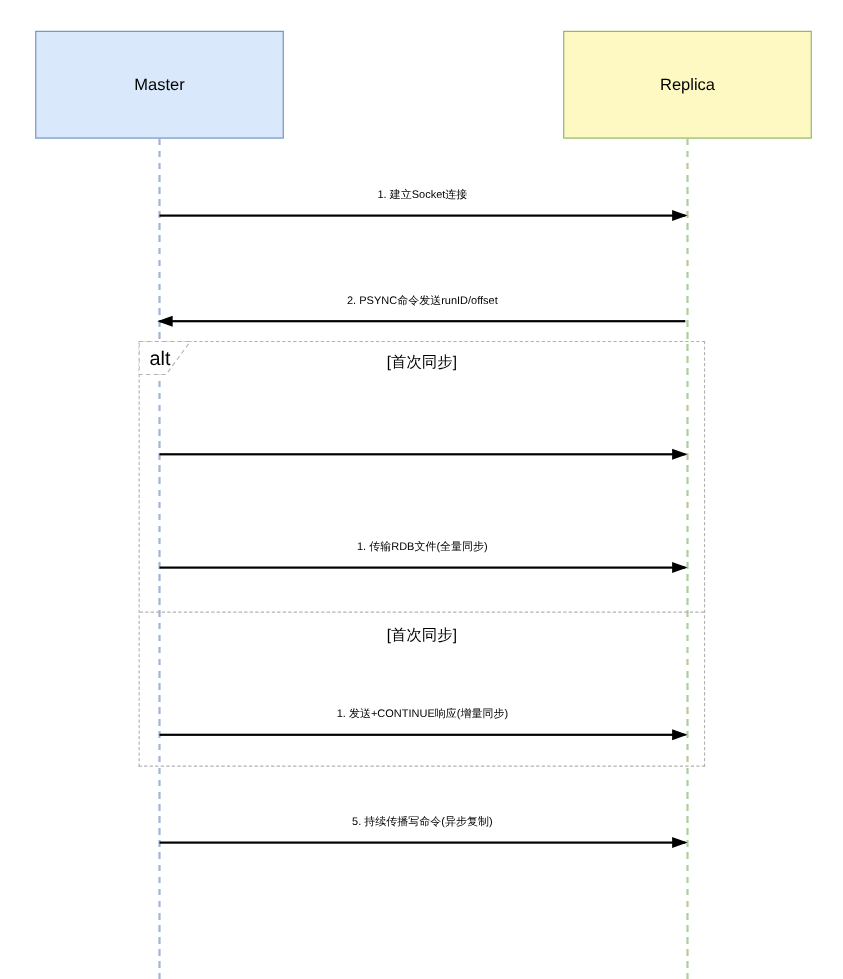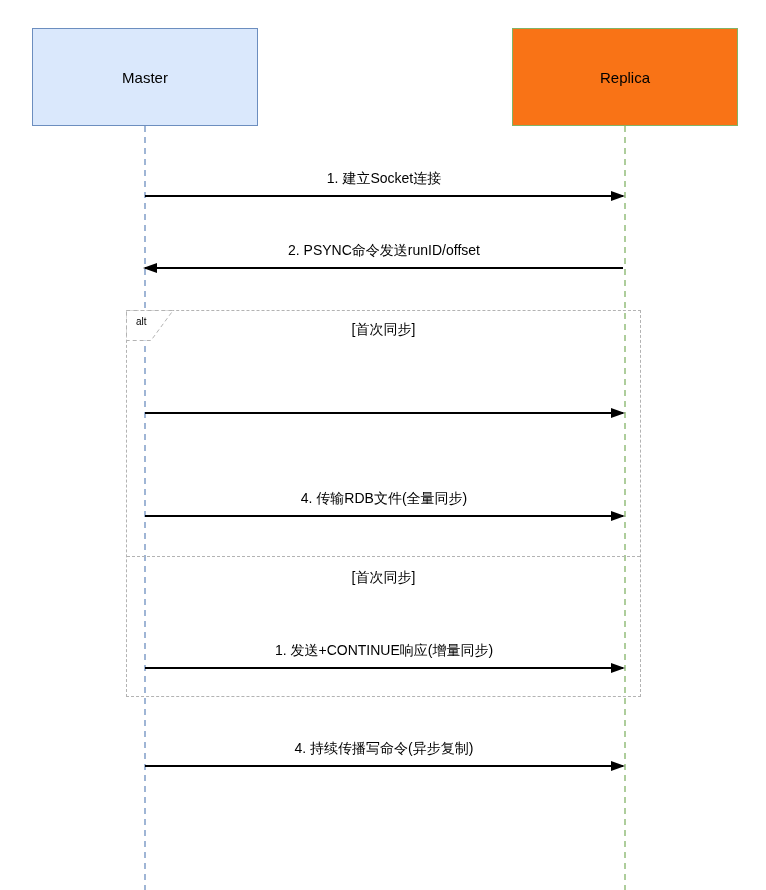--- a/index.html
+++ b/index.html
@@ -18,21 +18,21 @@
     width: 226px;
     height: 98px;
     box-sizing: border-box;
     border: 1px solid;
     display: flex;
     align-items: center;
     justify-content: center;
     font-size: 15px;
   }
   .actor.master { left: 32px; background: #dae8fc; border-color: #6c8ebf; }
-  .actor.replica { left: 512px; background: #f97316; border-color: #82b366; }
+  .actor.replica { left: 512px; background: #fef9c3; border-color: #82b366; }
   
   .lifeline {
     position: absolute;
     top: 126px;
     width: 2px;
     height: 764px;
   }
   .lifeline.master {
     left: 144px;
     background: repeating-linear-gradient(to bottom, rgba(108,142,191,0.65) 0 6px, transparent 6px 11px);
@@ -42,21 +42,21 @@
     background: repeating-linear-gradient(to bottom, rgba(130,179,102,0.65) 0 6px, transparent 6px 11px);
   }
   
   .message {
     position: absolute;
     left: 145px;
     width: 478px;
     text-align: center;
   }
   .msg-label {
-    font-size: 14px;
+    font-size: 10px;
     line-height: 20px;
     height: 20px;
     white-space: nowrap;
   }
   .msg-line {
     position: relative;
     margin-top: 7px;
     height: 2px;
     background: #000;
   }
@@ -83,21 +83,21 @@
   }
   .alt-label-shape {
     position: absolute;
     left: -1px;
     top: -1px;
   }
   .alt-operator {
     position: absolute;
     left: 9px;
     top: 5px;
-    font-size: 10px;
+    font-size: 18px;
   }
   .guard {
     position: absolute;
     left: 0;
     width: 100%;
     text-align: center;
     font-size: 14px;
     line-height: 20px;
   }
   .guard.first { top: 8px; }
@@ -125,21 +125,21 @@
   <div class="lifeline master"></div>
   <div class="lifeline replica"></div>
 
   <div class="message" style="top:168px">
     <div class="msg-label">1. 建立Socket连接</div>
     <div class="msg-line">
       <span class="arrow-head right"></span>
     </div>
   </div>
 
-  <div class="message" style="top:240px">
+  <div class="message" style="top:264px">
     <div class="msg-label">2. PSYNC命令发送runID/offset</div>
     <div class="msg-line">
       <span class="arrow-head left"></span>
     </div>
   </div>
 
   <div class="alt-frame">
     <svg class="alt-label-shape" width="49" height="32">
       <polygon points="0.5,0.5 47,0.5 25,30.5 0.5,30.5" fill="#ffffff" stroke="#b3b3b3" stroke-width="1" stroke-dasharray="4,3"></polygon>
     </svg>
@@ -149,33 +149,33 @@
     <div class="guard second">[首次同步]</div>
   </div>
 
   <div class="message" style="top:405px">
     <div class="msg-line">
       <span class="arrow-head right"></span>
     </div>
   </div>
 
   <div class="message" style="top:488px">
-    <div class="msg-label">4. 传输RDB文件(全量同步)</div>
+    <div class="msg-label">1. 传输RDB文件(全量同步)</div>
     <div class="msg-line">
       <span class="arrow-head right"></span>
     </div>
   </div>
 
   <div class="message" style="top:640px">
     <div class="msg-label">1. 发送+CONTINUE响应(增量同步)</div>
     <div class="msg-line">
       <span class="arrow-head right"></span>
     </div>
   </div>
 
   <div class="message" style="top:738px">
-    <div class="msg-label">4. 持续传播写命令(异步复制)</div>
+    <div class="msg-label">5. 持续传播写命令(异步复制)</div>
     <div class="msg-line">
       <span class="arrow-head right"></span>
     </div>
   </div>
 
 </div>
 
 </body></html>

